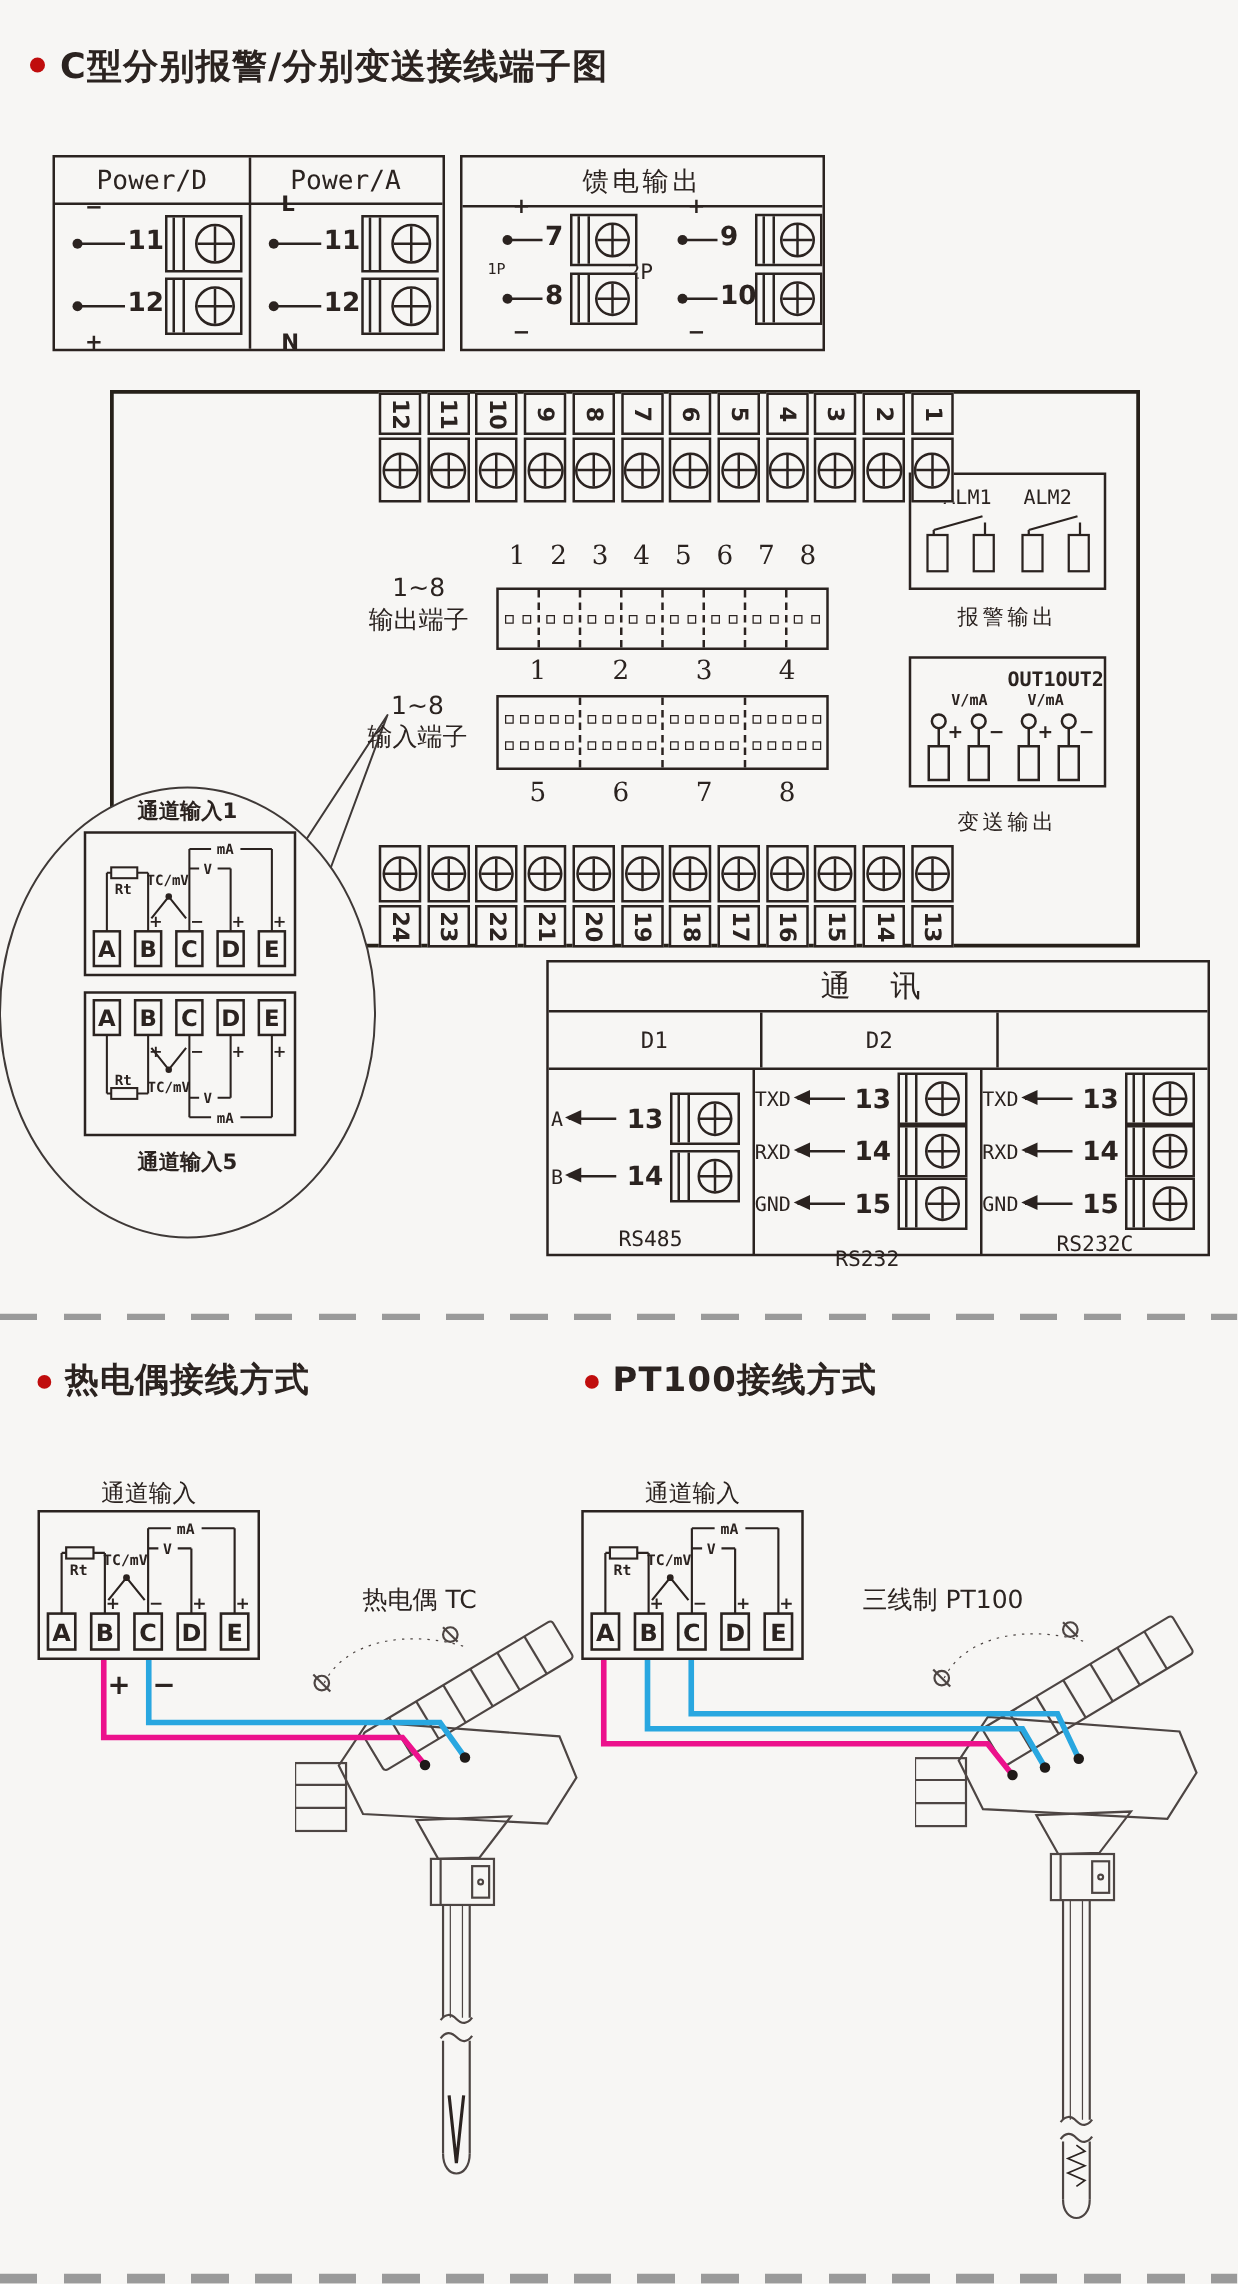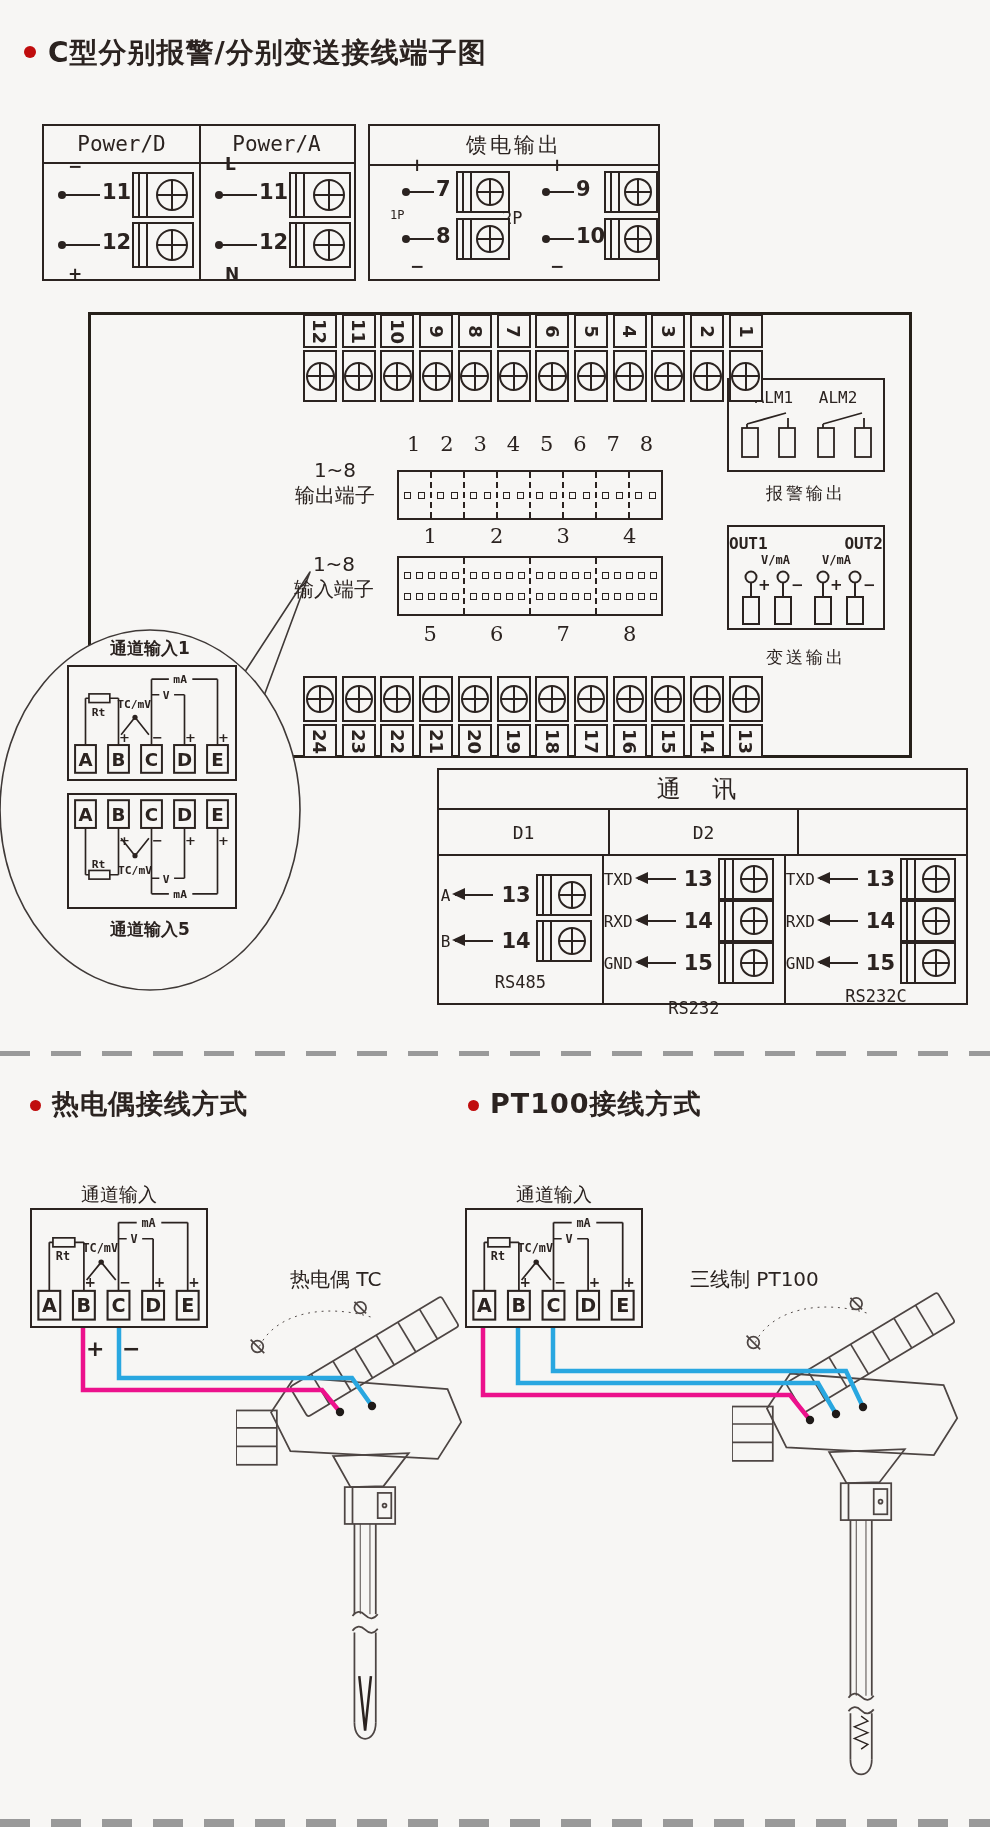--- a/index.html
+++ b/index.html
@@ -486,21 +486,21 @@
       <span>6</span>
       <span>7</span>
       <span>8</span>
   </div>
   <div class="abs" style="left:278px;top:552px;width:112px;text-align:center;font-size:20px;z-index:7">
     <div>1~8</div>
       <div>输入端子</div>
   </div>
 
   <div class="box abs" style="left:727px;top:525px;width:158px;height:105px;z-index:3">
-    <div style="display:flex;justify-content:space-between;margin-top:7px" class="mono">
+    <div style="display:flex;justify-content:flex-end;margin-top:7px" class="mono">
       <span style="font-size:16px;font-weight:bold">OUT1</span>
       <span style="font-size:16px;font-weight:bold">OUT2</span>
     </div>
     <div style="display:flex;justify-content:space-evenly" class="mono">
       <span style="font-size:12px;font-weight:bold">V/mA</span>
       <span style="font-size:12px;font-weight:bold">V/mA</span>
     </div>
     <svg class="outsvg abs" style="left:12px;top:42px" width="64" height="58" viewBox="0 0 64 58">
       <circle cx="10" cy="8" r="5.5"></circle>
         <path d="M10,14 V28"></path>
@@ -659,21 +659,21 @@
           </div>
         <div class="crow" style="height:46px">
             <span class="clabel mono">B</span>
             <span class="harrow"></span>
             <span class="cnum">14</span>
             <span class="tbox cbox">
               <span class="band"></span>
               <span class="screw"></span>
             </span>
           </div>
-        <div class="caption mono" style="margin-top:8px">RS485</div>
+        <div class="caption mono" style="margin-top:18px">RS485</div>
       </div>
       <div style="width:187px;border-right:2.2px solid #2b2320;padding-top:2px">
         <div class="crow" style="height:42px">
             <span class="clabel mono">TXD</span>
             <span class="harrow"></span>
             <span class="cnum">13</span>
             <span class="tbox cbox">
               <span class="band"></span>
               <span class="screw"></span>
             </span>

